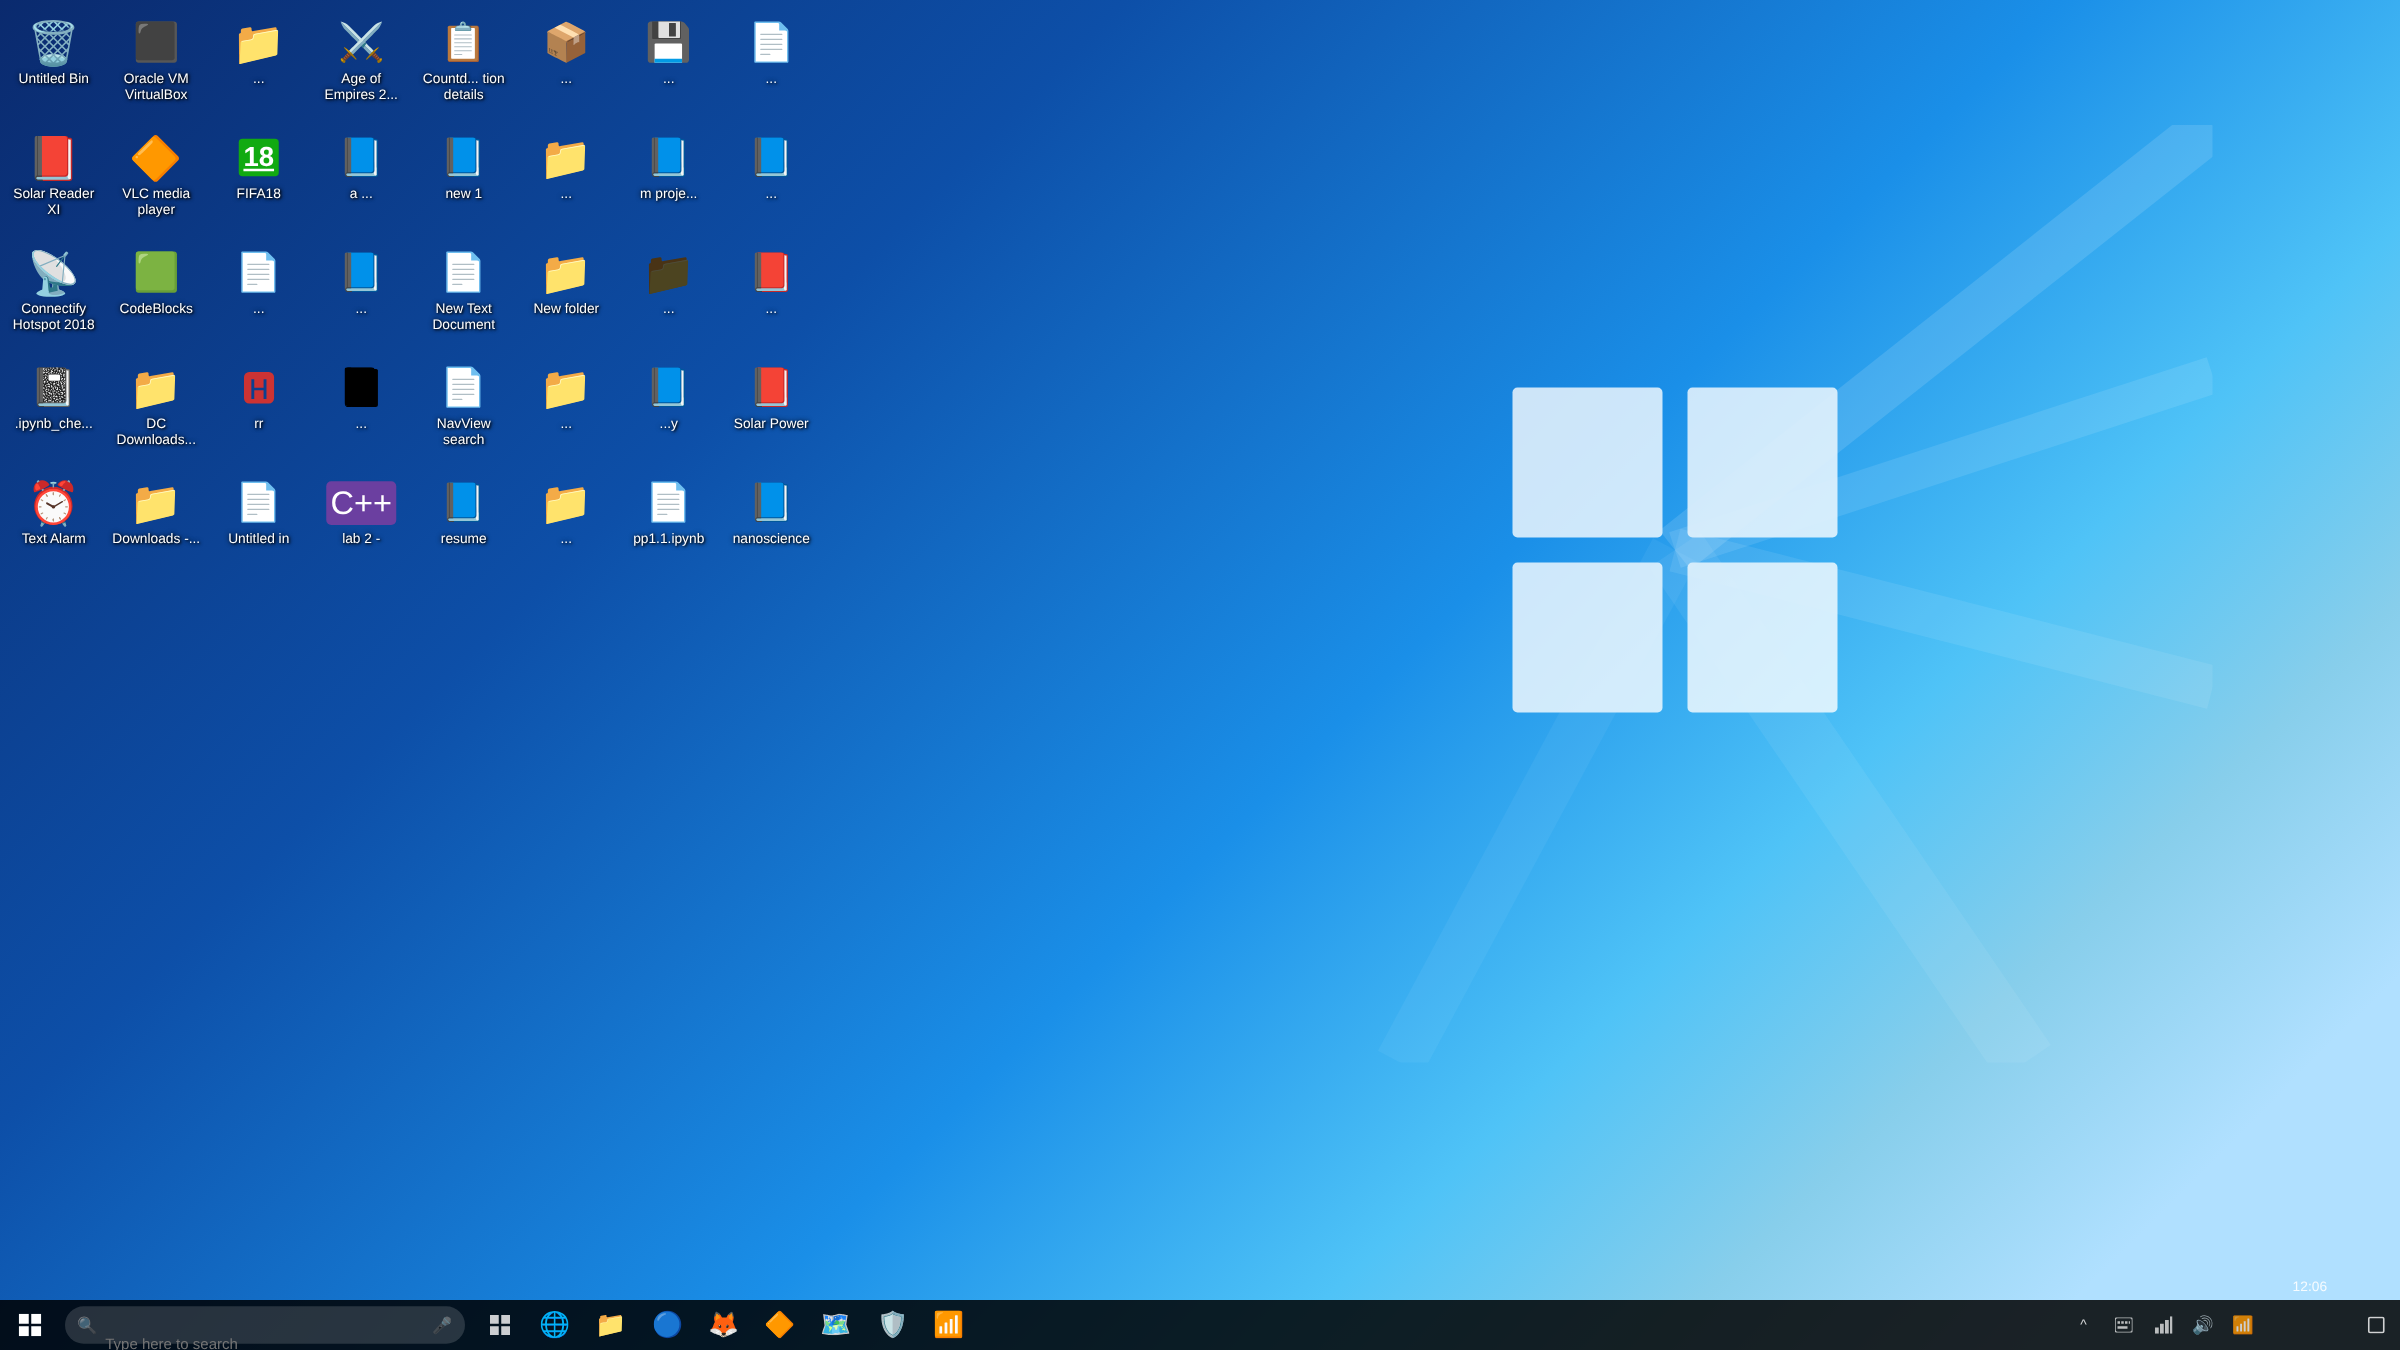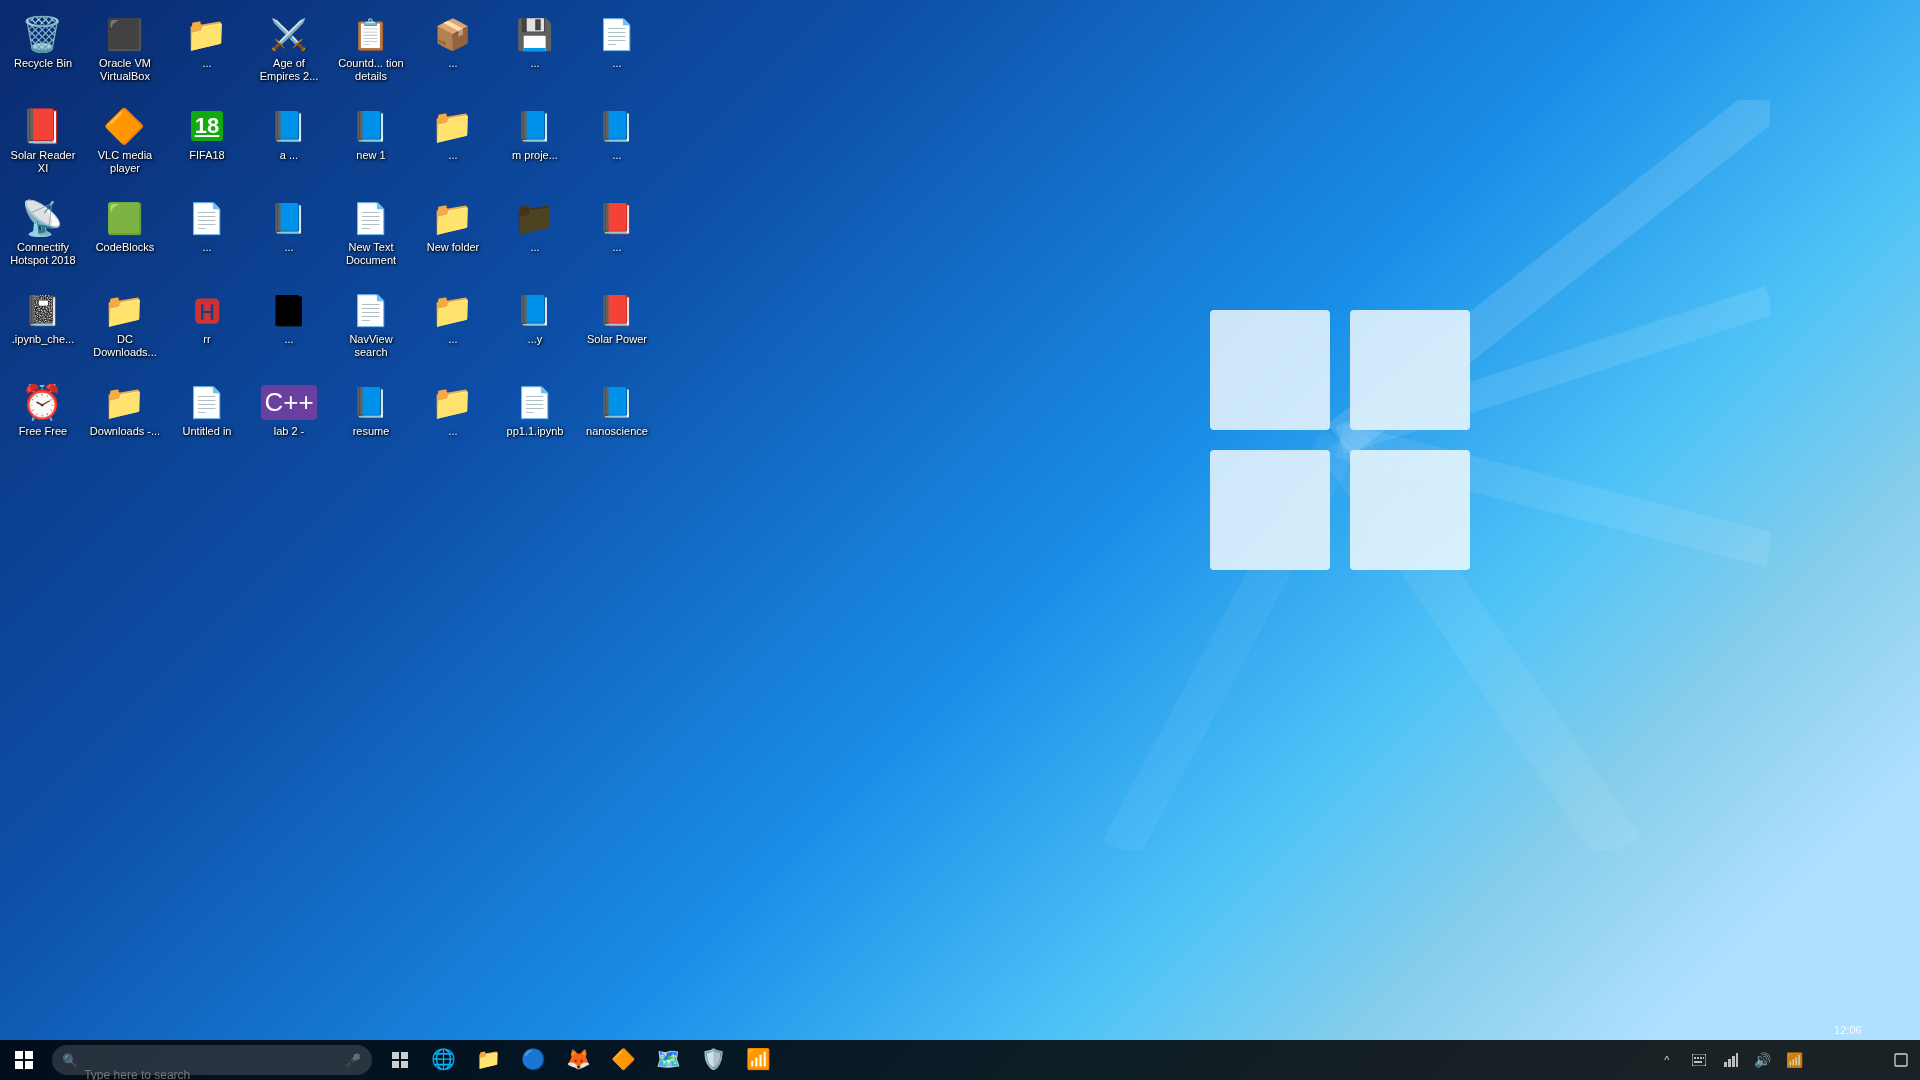--- a/index.html
+++ b/index.html
@@ -212,21 +212,21 @@
       <line x1="320" y1="340" x2="100" y2="750" stroke="rgba(255,255,255,0.06)" stroke-width="40"></line>
     </svg>
   </div>
 
   <div id="icons-grid">
 
     <div class="desktop-icon">
       <div class="icon-img">
           <span style="font-size:34px;">🗑️</span>
         </div>
-      <div class="icon-label">Recycle Bin</div>
+      <div class="icon-label">Untitled Bin</div>
     </div>
     <div class="desktop-icon">
       <div class="icon-img">
           <span style="font-size:30px;color:#2366b0;">⬛</span>
         </div>
       <div class="icon-label">Oracle VM VirtualBox</div>
     </div>
     <div class="desktop-icon">
       <div class="icon-img">
           <span style="font-size:34px;color:#e8b84b;">📁</span>
@@ -408,21 +408,21 @@
       <div class="icon-img">
           <span style="font-size:30px;color:#e44;">📕</span>
         </div>
       <div class="icon-label">Solar Power</div>
     </div>
 
     <div class="desktop-icon">
       <div class="icon-img">
           <span style="font-size:34px;">⏰</span>
         </div>
-      <div class="icon-label">Free Free</div>
+      <div class="icon-label">Text Alarm</div>
     </div>
     <div class="desktop-icon">
       <div class="icon-img">
           <span style="font-size:34px;color:#e8b84b;">📁</span>
         </div>
       <div class="icon-label">Downloads -...</div>
     </div>
     <div class="desktop-icon">
       <div class="icon-img">
           <span style="font-size:30px;">📄</span>

